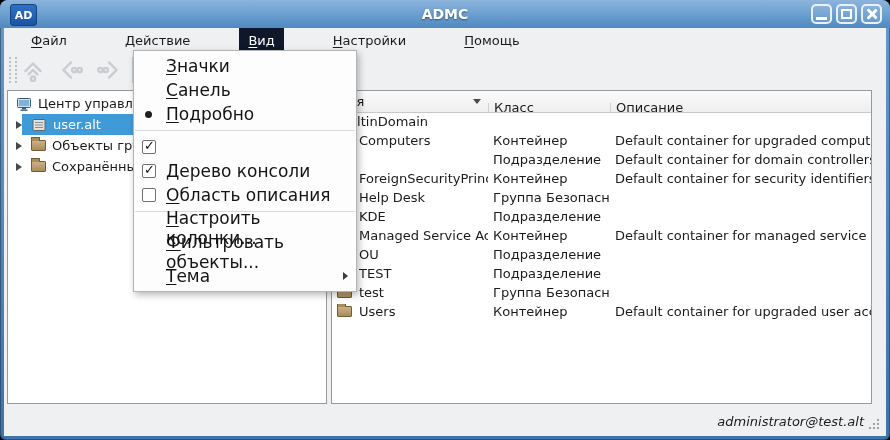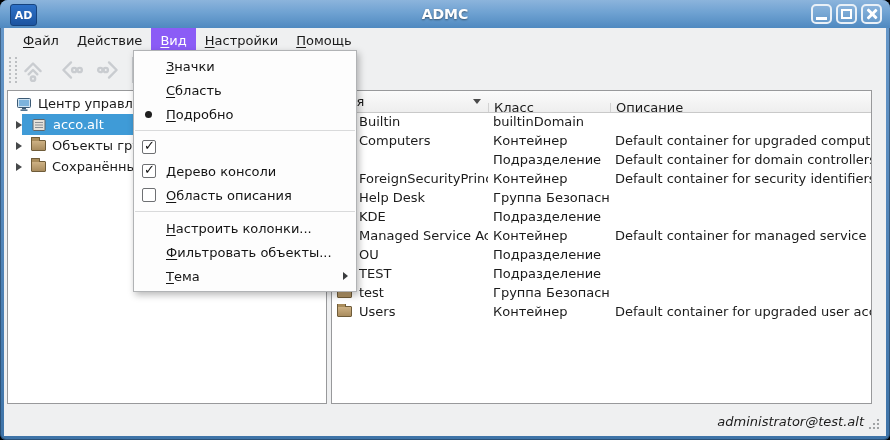--- a/index.html
+++ b/index.html
@@ -19,24 +19,24 @@
         position:relative;background:rgba(255,255,255,.08);}
   .g-min{position:absolute;left:3px;right:3px;bottom:2px;height:3px;background:#fff;}
   .g-max{position:absolute;left:3px;right:3px;top:3px;bottom:3px;border:2px solid #fff;box-sizing:border-box;}
   .g-close::before,.g-close::after{content:"";position:absolute;left:50%;top:50%;width:2.6px;height:13px;
         background:#fff;border-radius:1px;}
   .g-close::before{transform:translate(-50%,-50%) rotate(45deg);}
   .g-close::after{transform:translate(-50%,-50%) rotate(-45deg);}
   
   .content{position:absolute;top:28px;left:4px;right:4px;bottom:4px;background:#eff0f1;overflow:hidden;}
   
-  .menubar{position:absolute;top:0;left:4px;right:0;height:24px;display:flex;align-items:stretch;
-           padding-left:6px;font-size:13px;color:#1b1b1b;}
+  .menubar{position:absolute;top:0;left:12px;right:0;height:24px;display:flex;align-items:stretch;
+           padding-left:6px;font-size:13px;color:#1b1b1b;gap:40px;}
   .mitem{display:flex;align-items:center;padding:0 9px;cursor:default;}
-  .mitem.active{background:#8b5cf6;color:#fff;}
+  .mitem.active{background:#0f172a;color:#fff;}
   .ak{text-decoration:underline;text-underline-offset:2px;}
   
   .toolbar{position:absolute;top:24px;left:0;right:0;height:36px;}
   .tb-handle{position:absolute;left:5px;top:5px;width:4px;height:26px;
              border-left:2px dotted #bcbfc2;border-right:2px dotted #bcbfc2;}
   .tb-btn{position:absolute;top:3px;width:34px;height:30px;display:flex;align-items:center;justify-content:center;}
   .tb-sep{position:absolute;left:128px;top:5px;width:1px;height:26px;background:#c9cccf;}
   
   .tree-panel{position:absolute;left:3px;top:62px;width:320px;bottom:32px;background:#fff;
               border:1px solid #98999b;box-sizing:border-box;padding-top:2px;font-size:13px;color:#1b1b1b;}
@@ -67,21 +67,21 @@
   .c-class{width:122px;padding-left:5px;box-sizing:border-box;overflow:hidden;flex:0 0 auto;}
   .c-desc{flex:1;padding-left:5px;overflow:hidden;}
   
   .statusbar{position:absolute;left:0;right:0;bottom:0;height:30px;}
   .status-user{position:absolute;right:22px;top:50%;transform:translateY(-50%);font-size:13px;color:#1b1b1b;font-style:italic;}
   .grip{position:absolute;right:5px;bottom:5px;width:12px;height:12px;}
   .grip::after{content:"";position:absolute;left:0;top:0;width:2px;height:2px;background:transparent;
        box-shadow:8px 0 0 #a0a3a5,4px 4px 0 #a0a3a5,8px 4px 0 #a0a3a5,0 8px 0 #a0a3a5,4px 8px 0 #a0a3a5,8px 8px 0 #a0a3a5;}
   
   .popup{position:absolute;left:129px;top:22px;width:224px;background:#fdfdfd;border:1px solid #b1b3b5;
-         box-shadow:2px 3px 7px rgba(0,0,0,.28);z-index:60;padding:3px 0;font-size:13px;color:#141414;box-sizing:border-box;}
+         box-shadow:2px 3px 7px rgba(0,0,0,.28);z-index:60;padding:3px 0;font-size:17px;color:#141414;box-sizing:border-box;}
   .pitem{height:24px;display:flex;align-items:center;padding:0 10px 0 7px;position:relative;}
   .pgutter{width:25px;flex:0 0 auto;display:flex;align-items:center;}
   .pradio{width:7px;height:7px;border-radius:50%;background:#1f1f1f;margin-left:4px;}
   .pcheck{width:14px;height:14px;border:1px solid #6e7073;border-radius:2px;background:#fff;
           box-sizing:border-box;position:relative;margin-left:1px;}
   .pcheck.checked::after{content:"✓";position:absolute;left:1px;top:-3px;font-size:13px;font-weight:bold;color:#111;}
   .psep{height:1px;background:#d9dadb;margin:4px 1px;}
   .parrow{position:absolute;right:8px;top:50%;transform:translateY(-50%);width:0;height:0;
           border-top:4px solid transparent;border-bottom:4px solid transparent;border-left:5px solid #3a3c3e;}
 </style>
@@ -177,21 +177,21 @@
         <span class="tarrow"></span>
         <div class="trow-body">
           <span class="ticon">
             <svg width="16" height="16" viewBox="0 0 16 16">
               <rect x="2" y="2.5" width="12" height="11" rx="1" fill="#e4e1da" stroke="#5f6468"></rect>
               <line x1="4" y1="5.5" x2="12" y2="5.5" stroke="#8a8f94" stroke-width="1"></line>
               <line x1="4" y1="8" x2="12" y2="8" stroke="#8a8f94" stroke-width="1"></line>
               <line x1="4" y1="10.5" x2="12" y2="10.5" stroke="#8a8f94" stroke-width="1"></line>
             </svg>
           </span>
-          <span>acco.alt</span>
+          <span>user.alt</span>
         </div>
       </div>
       <div class="titem">
         <span class="tarrow"></span>
         <div class="trow-body">
           <span class="ficon"></span>
           <span>Объекты груп</span>
         </div>
       </div>
       <div class="titem">
@@ -211,24 +211,20 @@
         </div>
         <div class="hcell h-class">
           <span>Класс</span>
         </div>
         <div class="hcell h-desc">
           <span>Описание</span>
         </div>
       </div>
       <div class="tbody">
         <div class="trow">
-          <div class="c-name">
-              <span class="ficon"></span>
-              <span>Builtin</span>
-            </div>
           <div class="c-class">builtinDomain</div>
           <div class="c-desc"></div>
         </div>
         <div class="trow">
           <div class="c-name">
               <span class="ficon"></span>
               <span>Computers</span>
             </div>
           <div class="c-class">Контейнер</div>
           <div class="c-desc">Default container for upgraded computer ac...</div>
@@ -312,21 +308,21 @@
       <div class="grip"></div>
     </div>
 
     <div class="popup">
       <div class="pitem">
         <span class="pgutter"></span>
         <span><span class="ak">З</span><span>начки</span></span>
       </div>
       <div class="pitem">
         <span class="pgutter"></span>
-        <span><span class="ak">С</span><span>бласть</span></span>
+        <span><span class="ak">С</span><span>анель</span></span>
       </div>
       <div class="pitem">
         <span class="pgutter">
             <span class="pradio"></span>
           </span>
         <span><span class="ak">П</span><span>одробно</span></span>
       </div>
       <div class="psep"></div>
       <div class="pitem">
         <span class="pgutter">

